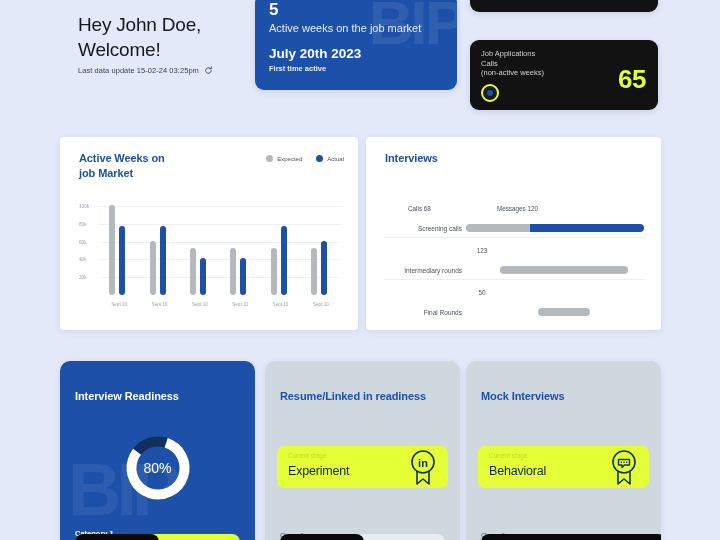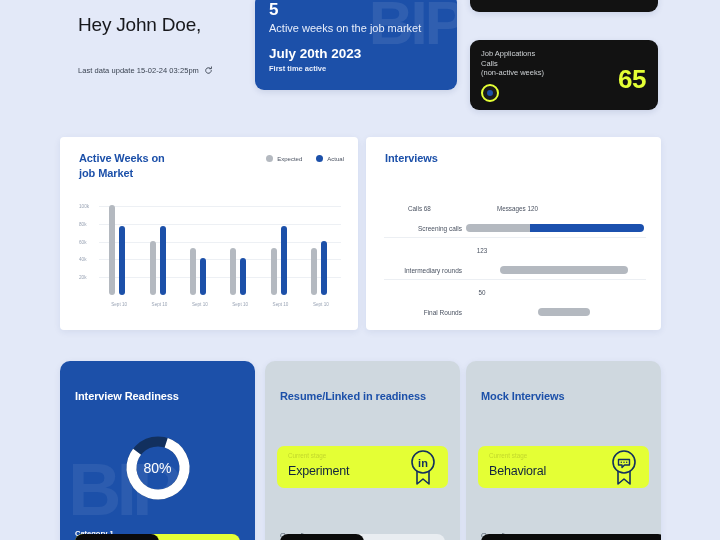--- a/index.html
+++ b/index.html
@@ -166,20 +166,21 @@
 </head>
 <body>
 
 <div class="page">
 
   <div class="topstrip">
 
     <div class="greeting">
       <h1>
         <span>Hey John Doe,</span><br>
+        <span>Welcome!</span>
       </h1>
     </div>
 
     <div class="updated">
       <span>Last data update 15-02-24 03:25pm</span>
       <span class="refresh-ic">
         <svg viewBox="0 0 16 16" width="9" height="9">
           <path d="M13 8a5 5 0 1 1-1.6-3.7" fill="none" stroke="#3a4351" stroke-width="1.6" stroke-linecap="round"></path>
           <path d="M13.2 1.6v3.2h-3.2" fill="none" stroke="#3a4351" stroke-width="1.6" stroke-linecap="round" stroke-linejoin="round"></path>
         </svg>

